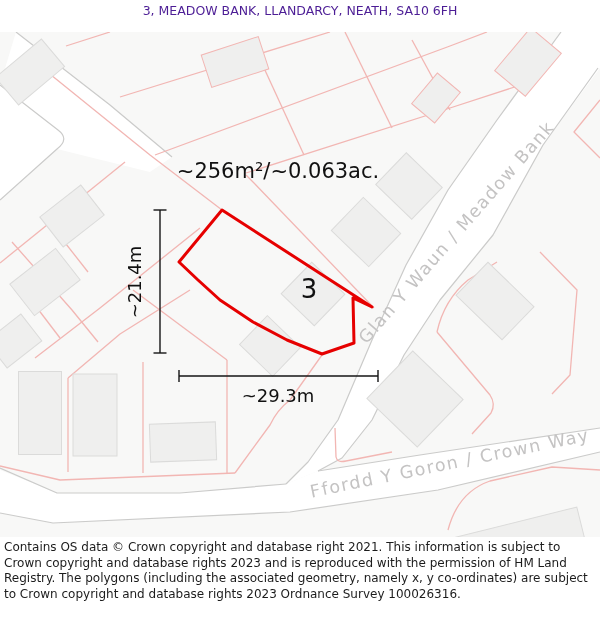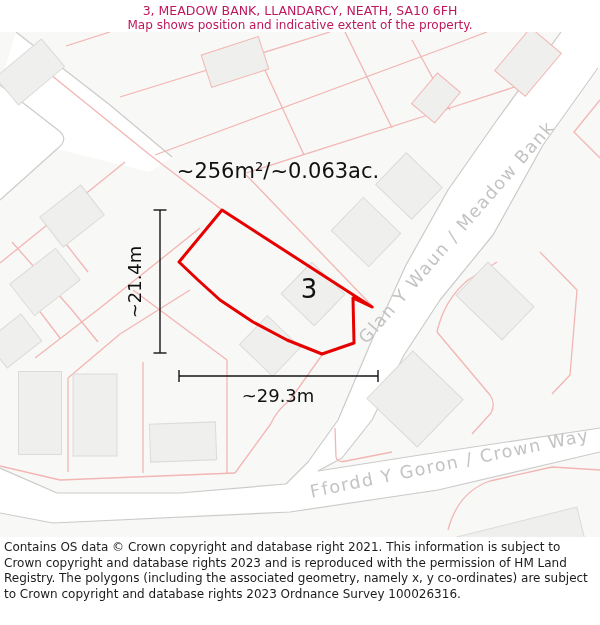--- a/index.html
+++ b/index.html
@@ -1,30 +1,29 @@
 <!DOCTYPE html>
 <html><head>
 <meta charset="utf-8">
 <style>
   html,body{margin:0;padding:0;background:#ffffff;}
   body{width:600px;height:625px;position:relative;font-family:"DejaVu Sans",sans-serif;overflow:hidden;}
-  .header{position:absolute;top:0;left:0;width:600px;height:32px;background:#ffffff;text-align:center;color:#be185d;}
+  .header{position:absolute;top:0;left:0;width:600px;height:32px;background:#ffffff;text-align:center;color:#4c1d95;}
   .title-line1{font-size:12.5px;line-height:15px;margin-top:3px;}
   .title-line2{font-size:12px;line-height:14px;}
   .map-wrap{position:absolute;top:32px;left:0;width:600px;height:505px;}
   .footer{position:absolute;top:537px;left:0;width:592px;height:88px;background:#ffffff;color:#1c1c1c;
           font-size:12px;line-height:15.6px;padding:3px 4px 0 4px;text-align:left;}
   svg text{font-family:"DejaVu Sans",sans-serif;}
 </style>
 </head>
 <body>
 
 <div class="header">
   <div class="title-line1">3, MEADOW BANK, LLANDARCY, NEATH, SA10 6FH</div>
-  <div class="title-line2">Map shows position and indicative extent of the property.</div>
 </div>
 
 <div class="map-wrap">
 <svg width="600" height="505" viewBox="0 0 600 505" xmlns="http://www.w3.org/2000/svg">
 
   <rect x="0" y="0" width="600" height="505" fill="#f8f8f7"></rect>
 
   <g fill="#ffffff" stroke="none">
     <path d="M 561,0 L 600,0 L 600,36 L 543,113 L 493,203 L 440,268 L 404,323 L 372,388 L 342,426 L 318,439 L 286,452 L 308,430 L 338,388 L 372,308 L 406,233 L 448,158 L 497,88 Z"></path>
     <path d="M 0,438 L 57,461 L 180,461 L 286,452 L 318,439 L 420,423 L 600,396 L 600,420 L 438,458 L 290,480 L 53,491 L 0,481 Z"></path>

